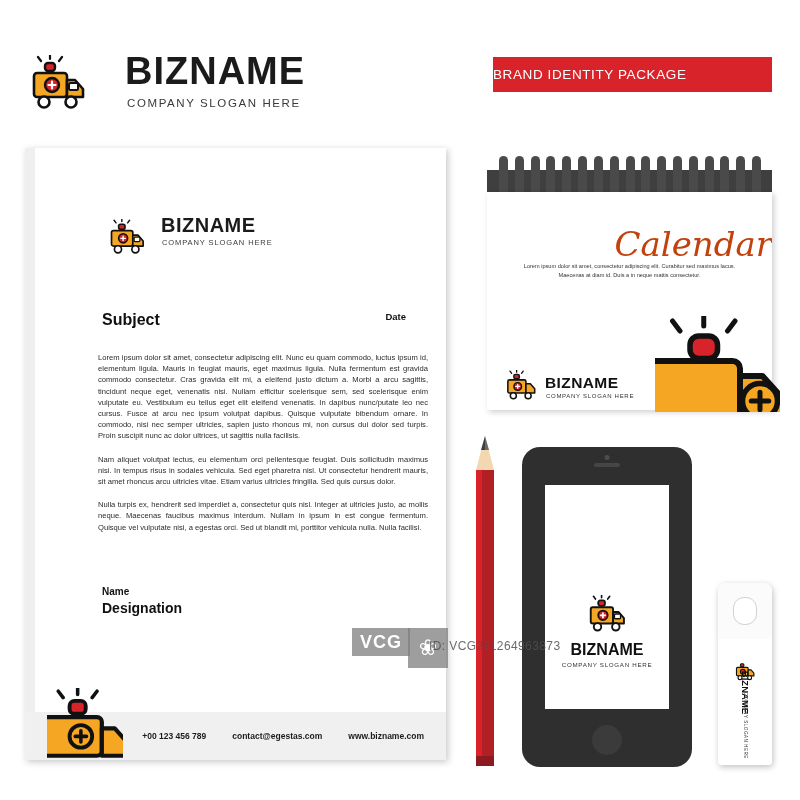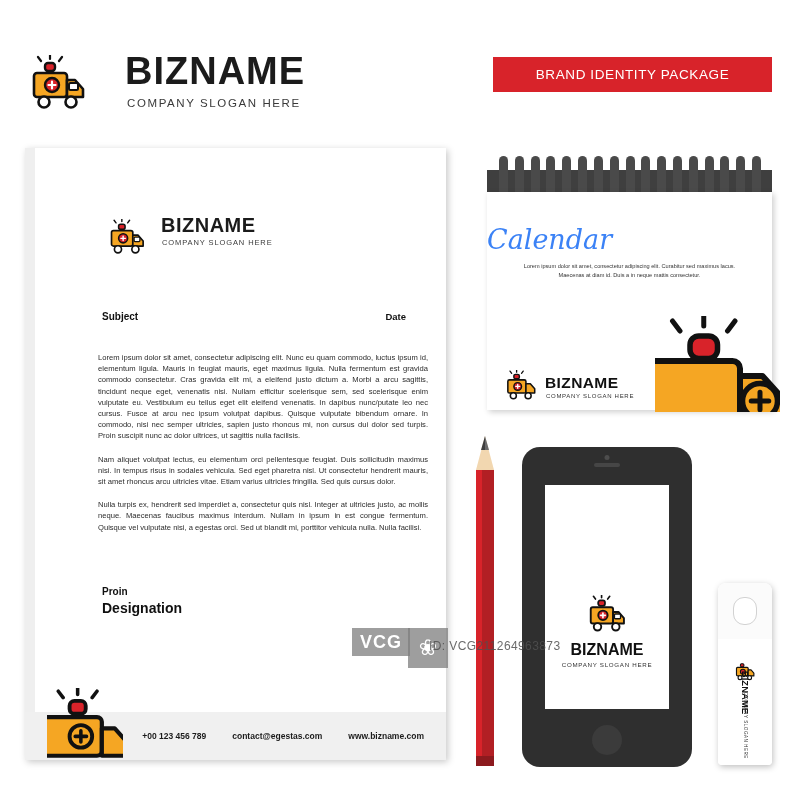--- a/index.html
+++ b/index.html
@@ -49,21 +49,21 @@
     position: absolute;
     left: 493px; top: 57px;
     width: 279px; height: 35px;
     background: #d8232a;
   }
   .banner-text {
     position: absolute;
     left: 0; top: 0;
     width: 279px; height: 35px;
     line-height: 35px;
-    text-align: center;
+    text-align: left;
     color: #ffffff;
     font-size: 13.5px;
     letter-spacing: 0.6px;
   }
 
   
   .letterhead {
     position: absolute;
     left: 25px; top: 148px;
     width: 421px; height: 612px;
@@ -92,21 +92,21 @@
   .lh-slogan {
     position: absolute;
     left: 137px; top: 90px;
     font-size: 7.5px;
     letter-spacing: 0.9px;
     color: #3a3a3a;
   }
   .lh-subject {
     position: absolute;
     left: 77px; top: 163px;
-    font-size: 10px;
+    font-size: 16px;
     font-weight: bold;
     color: #101010;
   }
   .lh-date {
     position: absolute;
     right: 40px; top: 163px;
     font-size: 9.5px;
     font-weight: bold;
     color: #101010;
   }
@@ -191,25 +191,25 @@
     left: 0; top: 22px;
     width: 285px; height: 218px;
     background: #ffffff;
     box-shadow: 2px 2px 6px rgba(0,0,0,0.2);
     overflow: hidden;
   }
   .cal-title {
     position: absolute;
     left: 0; top: 32px;
     width: 285px;
-    text-align: left;
+    text-align: right;
     font-family: "DejaVu Serif", serif;
-    font-size: 27px;
+    font-size: 34px;
     font-style: italic;
-    color: #3b82f6;
+    color: #c2410c;
   }
   .cal-sub {
     position: absolute;
     left: 30px; top: 70px;
     width: 225px;
     text-align: center;
     font-size: 5.6px;
     line-height: 8.5px;
     color: #333;
   }
@@ -450,21 +450,21 @@
 
     <div class="lh-subject">Subject</div>
     <div class="lh-date">Date</div>
 
     <div class="lh-body">
       <p>Lorem ipsum dolor sit amet, consectetur adipiscing elit. Nunc eu quam commodo, luctus ipsum id, elementum ligula. Mauris in feugiat mauris, eget maximus ligula. Nulla fermentum est gravida commodo consectetur. Cras gravida elit mi, a eleifend justo dictum a. Morbi a arcu sagittis, tincidunt neque eget, venenatis nisi. Nullam efficitur scelerisque sem, sed scelerisque enim vulputate eu. Vestibulum eu tellus eget elit eleifend venenatis. In dapibus nunc/putate leo nec cursus. Fusce at arcu nec ipsum volutpat dapibus. Quisque vulputate bibendum ornare. In commodo, nisi nec semper ultricies, sapien justo rhoncus mi, non cursus dui dolor sed turpis. Proin suscipit nunc ac dolor ultrices, ut sagittis nulla facilisis.</p>
       <p>Nam aliquet volutpat lectus, eu elementum orci pellentesque feugiat. Duis sollicitudin maximus nisi. In tempus risus in sodales vehicula. Sed eget pharetra nisl. Ut consectetur hendrerit mauris, sit amet rhoncus arcu ultricies vitae. Etiam varius ultricies fringilla. Sed quis cursus dolor.</p>
       <p>Nulla turpis ex, hendrerit sed imperdiet a, consectetur quis nisl. Integer at ultricies justo, ac mollis neque. Maecenas faucibus maximus interdum. Nullam in ipsum in est congue fermentum. Quisque vel vulputate nisi, a egestas orci. Sed ut blandit mi, porttitor vehicula nulla. Nulla facilisi.</p>
     </div>
 
-    <div class="lh-name">Proin</div>
+    <div class="lh-name">Name</div>
     <div class="lh-designation">Designation</div>
 
     <div class="lh-footer-bar"></div>
     <div class="lh-cornerlogo">
       <svg viewBox="0 0 60 62" width="100" height="100">
         <rect x="-8" y="18" width="41" height="24" rx="3" fill="#f5a623" stroke="#111" stroke-width="2.6"></rect>
         <path d="M33 25 h8 l8 9 v8 h-16 z" fill="#f5a623" stroke="#111" stroke-width="2.6" stroke-linejoin="round"></path>
         <circle cx="20" cy="30" r="7" fill="#f5a623" stroke="#111" stroke-width="2.4"></circle>
         <path d="M20 26.5 v7 M16.5 30 h7" stroke="#111" stroke-width="2.2" stroke-linecap="round"></path>
         <rect x="13" y="8" width="10" height="8" rx="3" fill="#d8232a" stroke="#111" stroke-width="2.4"></rect>

